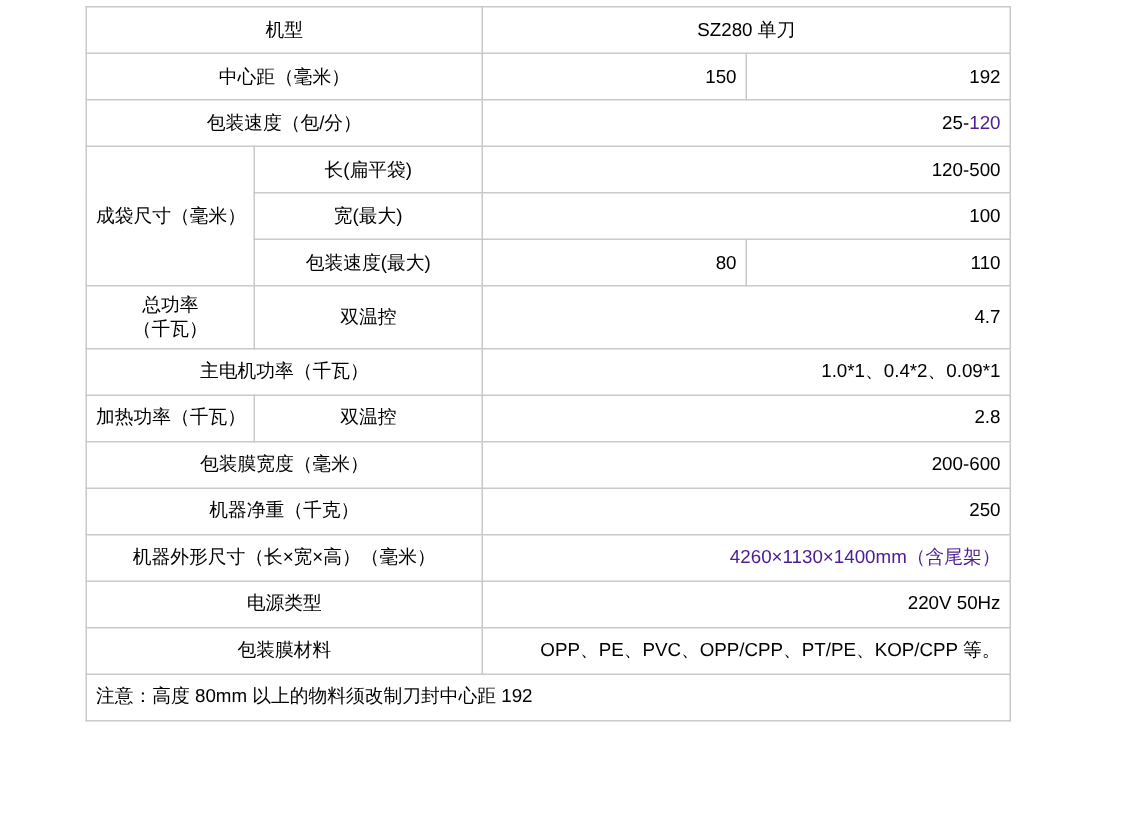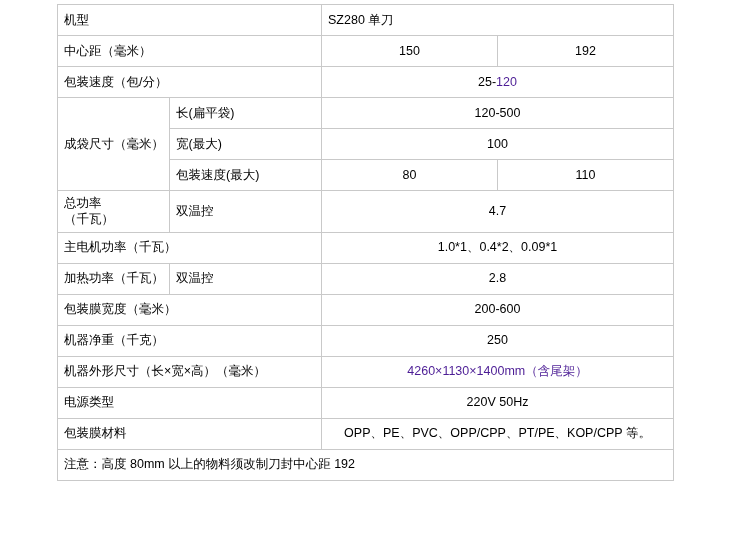--- a/index.html
+++ b/index.html
@@ -30,26 +30,26 @@
     font-size: 12.5px;
   }
   table.spec td {
     border: 1px solid #c9c9c9;
     padding: 4px 6px;
     vertical-align: middle;
     line-height: 1.3;
     height: 22px;
   }
   .lbl {
-    text-align: left;
+    text-align: center;
     padding-left: 10px;
     white-space: nowrap;
   }
   .ctr {
-    text-align: center;
+    text-align: right;
   }
   .red {
     color: #4c1d95;
   }
   .note td {
     text-align: left;
     padding-left: 10px;
   }
   .two-line {
     line-height: 1.35;

